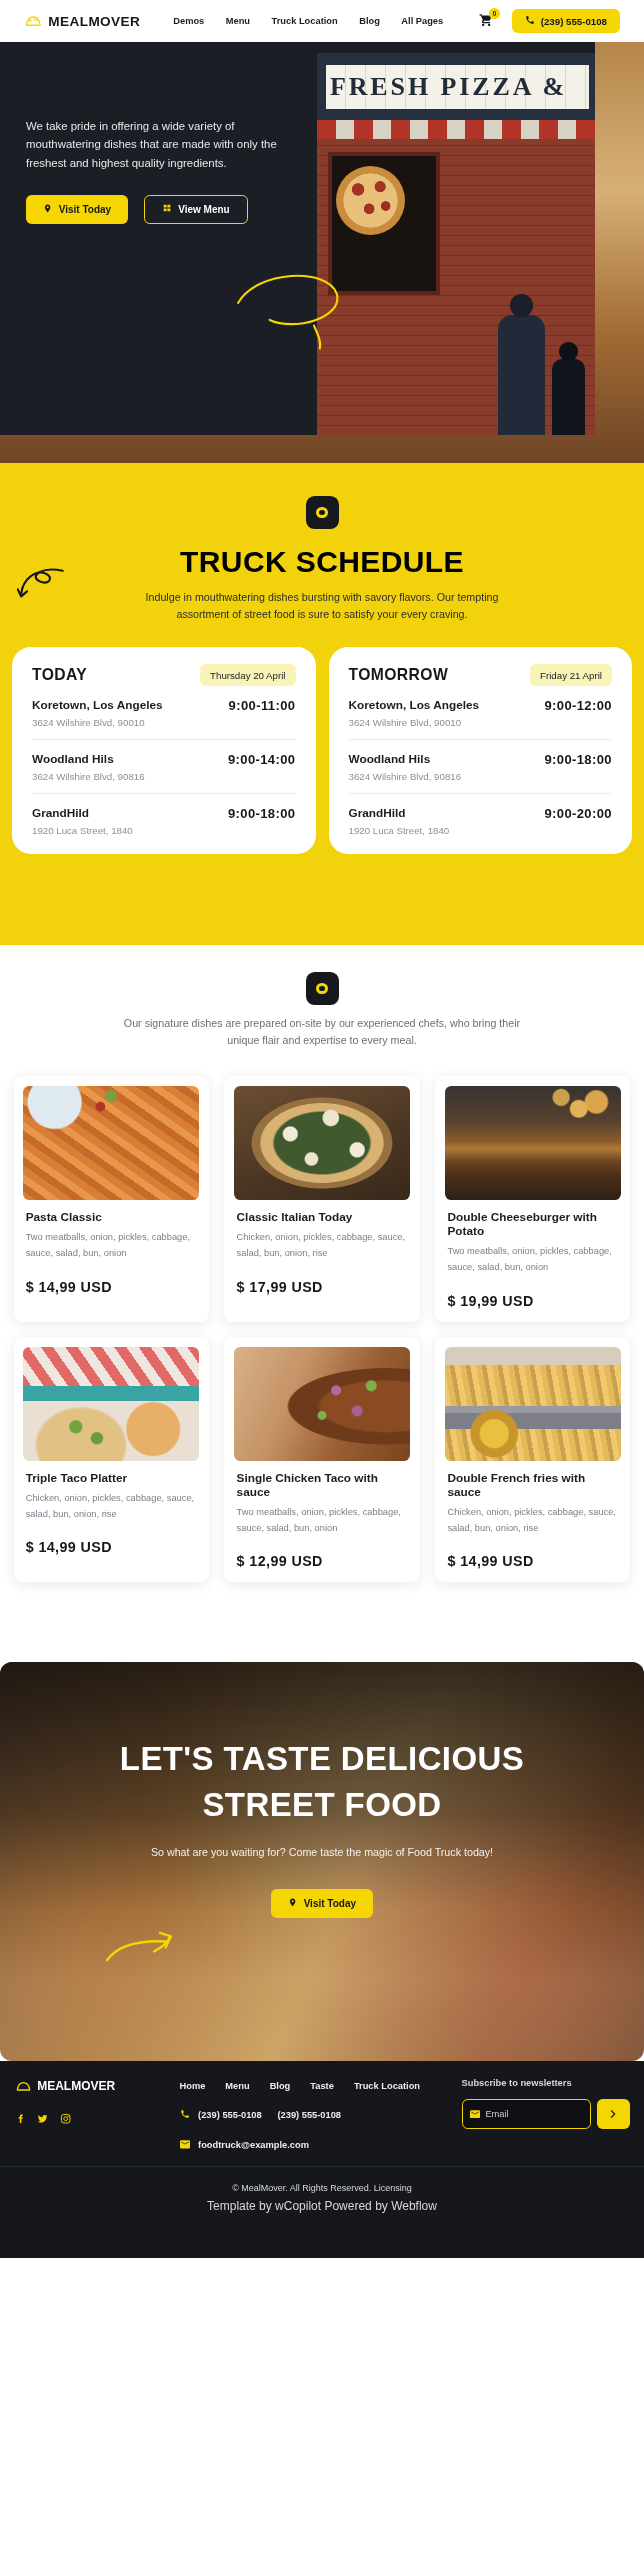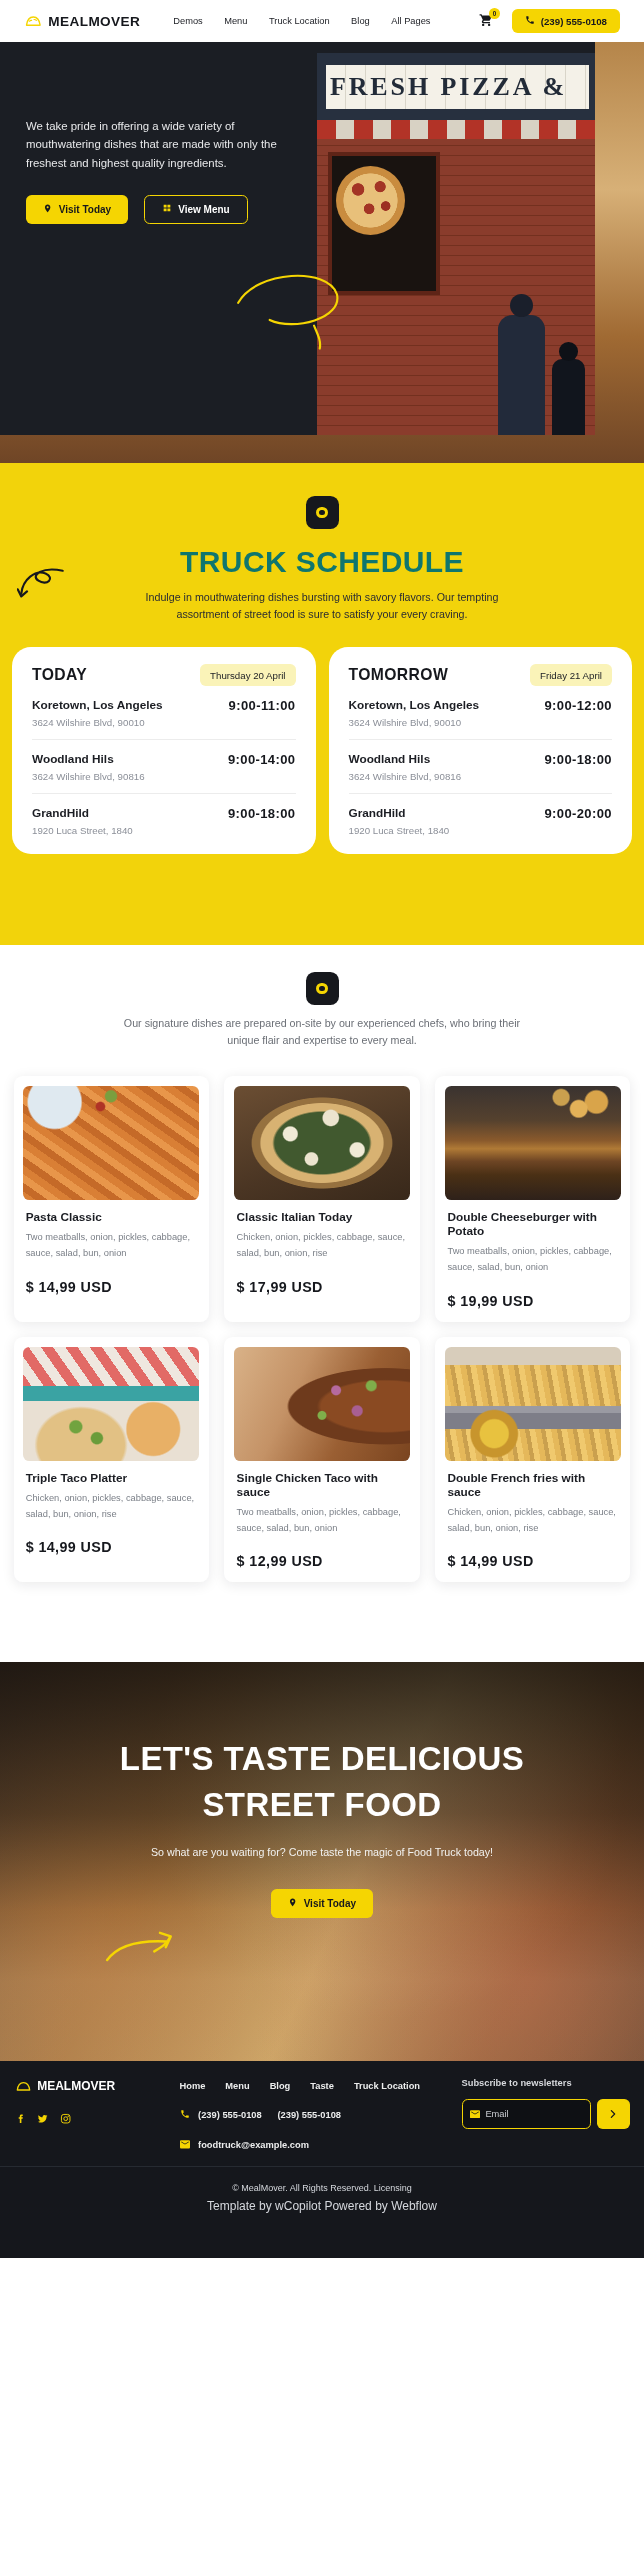--- a/index.html
+++ b/index.html
@@ -4,21 +4,21 @@
 <style>
   * { margin:0; padding:0; box-sizing:border-box; }
   body { width:644px; background:#ffffff; font-family:"Liberation Sans", sans-serif; color:#16181D; }
   .brush { font-weight:800; text-transform:uppercase; letter-spacing:0.4px; }
 
   
   .header { height:42px; background:#fff; display:flex; align-items:center; padding:0 24px; }
   .logo { display:flex; align-items:center; gap:5.7px; cursor:pointer; }
   .logo-text { font-size:13.6px; font-weight:800; text-transform:uppercase; letter-spacing:0.4px; color:#16181D; }
   .nav { display:flex; gap:21.5px; margin-left:33px; }
-  .nav-item { font-size:9.3px; font-weight:400; color:#1b1d23; cursor:pointer; }
+  .nav-item { font-size:9.3px; font-weight:700; color:#1b1d23; cursor:pointer; }
   .header-right { margin-left:auto; display:flex; align-items:center; gap:18.6px; }
   .cart { position:relative; cursor:pointer; }
   .cart-badge { position:absolute; top:-5px; right:-6.4px; width:10.7px; height:10.7px; border-radius:50%;
     background:#F5D502; color:#16181D; font-size:6.4px; font-weight:700; display:flex; align-items:center; justify-content:center; }
   .phone-btn { background:#F5D502; border:none; border-radius:5.7px; padding:6.4px 13px; display:flex; align-items:center; gap:5.7px;
     font-size:9.7px; font-weight:700; color:#16181D; cursor:pointer; }
 
   
   .hero-wrap { height:421px; background:linear-gradient(180deg,#b5854a,#d7b077 35%,#a06a33 70%,#6f4526); }
   .hero-panel { position:relative; width:595px; height:393px; background:#1B1E24; overflow:hidden; }
@@ -52,21 +52,21 @@
                radial-gradient(circle at 50% 50%, #e8c07a 0 55%, #c98c3f 56% 78%, #a5632b 79% 100%); }
   .person-adult { position:absolute; right:50px; bottom:0; width:47px; height:120px; background:#222A3A; border-radius:14.3px 14.3px 0 0; }
   .person-adult::before { content:""; position:absolute; top:-21.5px; left:12px; width:23px; height:23px; border-radius:50%; background:#1A1F2B; }
   .person-kid { position:absolute; right:10px; bottom:0; width:33px; height:76px; background:#11151D; border-radius:10px 10px 0 0; }
   .person-kid::before { content:""; position:absolute; top:-17px; left:7.2px; width:18.6px; height:18.6px; border-radius:50%; background:#0E1117; }
 
   
   .section-badge { width:33px; height:33px; background:#16181D; border-radius:8.6px; margin:0 auto;
     display:flex; align-items:center; justify-content:center; }
   .badge-ring { width:11.4px; height:11.4px; border-radius:50%; border:3.6px solid #F5D502; }
-  .section-title { text-align:center; font-size:30px; margin-top:15.7px; color:#0f766e; }
+  .section-title { text-align:center; font-size:30px; margin-top:15.7px; color:#000000; }
   .section-sub { text-align:center; font-size:10.7px; line-height:1.6; margin:10px auto 0; color:#2a2c31; }
 
   
   .schedule { height:482px; background:#F2D30B; padding-top:33px; position:relative; }
   .schedule .section-sub { width:386px; }
   .sched-arrow { position:absolute; left:17px; top:102px; }
   .sched-cards { width:620px; margin:24px auto 0; display:flex; gap:13px; }
   .sched-card { flex:1; background:#fff; border-radius:19px; padding:17px 20px 7.2px; }
   .sched-card-head { display:flex; align-items:center; justify-content:space-between; }
   .sched-card-title { font-size:15.7px; }
@@ -122,21 +122,21 @@
     linear-gradient(180deg,#d8cdbb 0 16%, transparent 16%),
     radial-gradient(circle at 28% 76%, #e8c23f 0 9%, #c8952d 10% 15%, transparent 16%),
     linear-gradient(180deg, transparent 0 52%, #9a9aa2 52% 58%, #7e7e88 58% 72%, transparent 72%),
     repeating-linear-gradient(80deg,#e5b85a 0 5.7px,#caa04e 5.7px 10px,#f0c96e 10px 15.7px); }
 
   
   .cta { position:relative; height:399px; overflow:hidden; background:
     radial-gradient(circle at 15% 72%, rgba(188,120,60,.55), transparent 40%),
     radial-gradient(circle at 82% 80%, rgba(190,90,60,.5), transparent 45%),
     radial-gradient(circle at 60% 30%, rgba(220,190,140,.45), transparent 50%),
-    linear-gradient(115deg,#6e5137,#a3743e 30%,#c9a05e 55%,#8a5e33 80%,#5e4026); }
+    linear-gradient(115deg,#6e5137,#a3743e 30%,#c9a05e 55%,#8a5e33 80%,#5e4026); border-radius: 12px; }
   .cta::before { content:""; position:absolute; inset:0;
     background:linear-gradient(180deg, rgba(12,10,9,.80) 0%, rgba(12,10,9,.48) 38%, rgba(12,10,9,.06) 62%, rgba(255,245,220,.10) 80%); }
   .cta-inner { position:relative; z-index:1; padding-top:74px; text-align:center; }
   .cta-heading { color:#fff; font-size:33px; line-height:1.38; width:458px; margin:0 auto; }
   .cta-sub { color:#f2f2f0; font-size:10.7px; margin-top:18.6px; }
   .cta-btn-row { margin-top:31.5px; display:flex; justify-content:center; }
   .cta-arrow { position:absolute; left:104px; bottom:89px; z-index:1; }
 
   
   .footer { height:197px; background:#15171C; padding-top:17px; }

